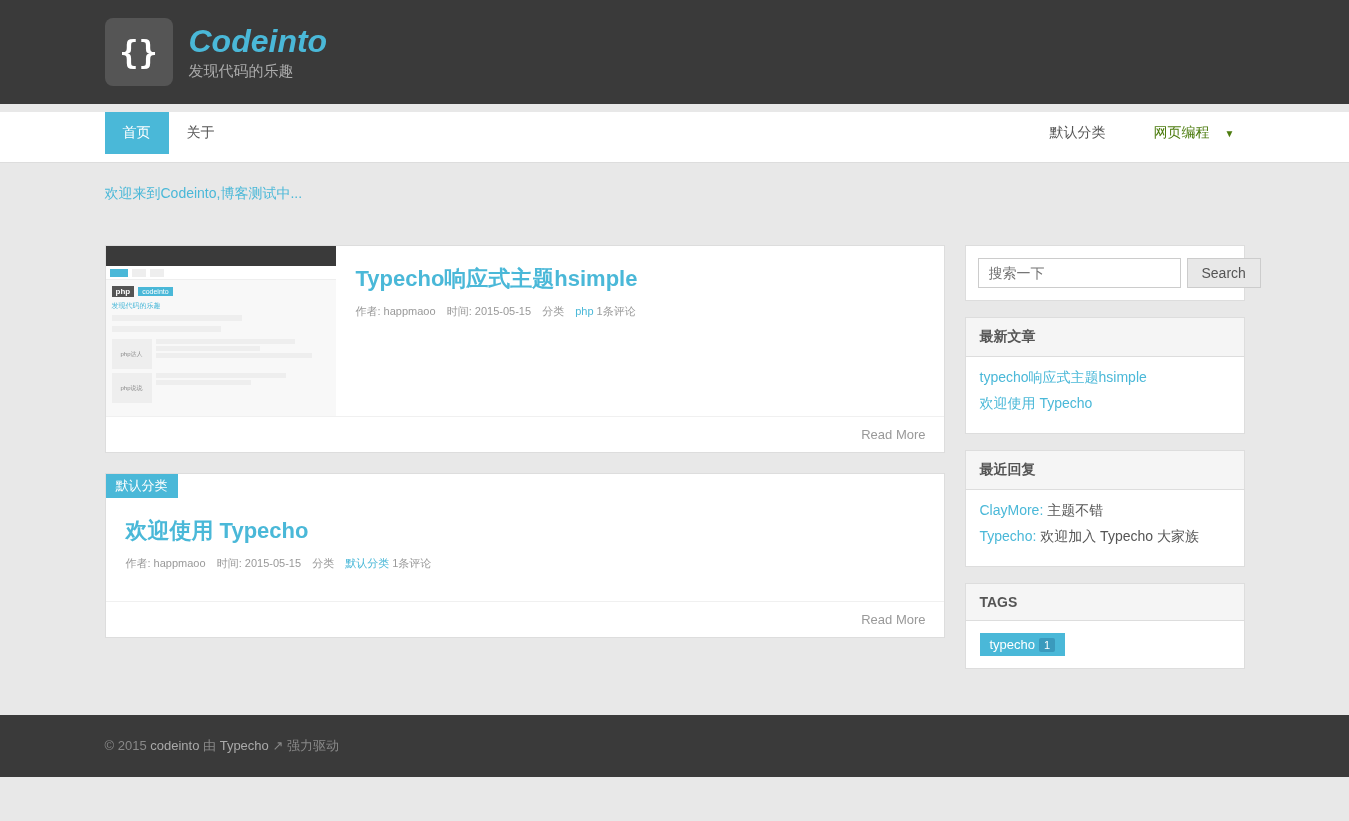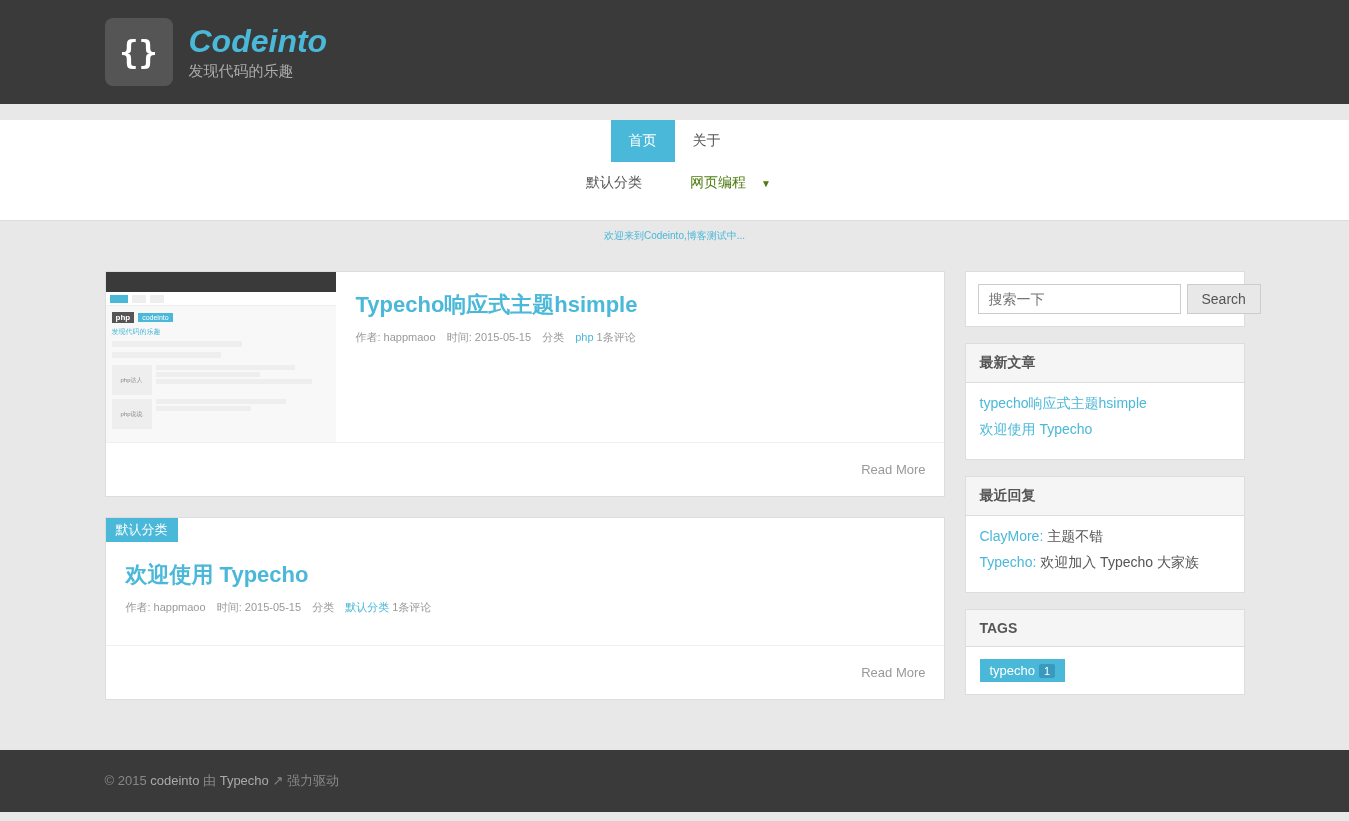--- a/index.html
+++ b/index.html
@@ -8,44 +8,44 @@
     
     .header { background: #3a3a3a; padding: 18px 0; }
     .header-inner { max-width: 1180px; margin: 0 auto; padding: 0 20px; display: flex; align-items: center; }
     .logo-icon { width: 68px; height: 68px; background: #555; border-radius: 8px; display: flex; align-items: center; justify-content: center; margin-right: 16px; }
     .logo-icon span { color: #fff; font-size: 32px; font-weight: bold; font-family: monospace; }
     .logo-text .site-name { color: #4ab8d8; font-size: 32px; font-style: italic; font-weight: bold; }
     .logo-text .site-slogan { color: #aaa; font-size: 15px; margin-top: 2px; }
 
     
     .nav-bar { background: #fff; border-bottom: 1px solid #ddd; }
-    .nav-inner { max-width: 1180px; margin: 16px auto; padding: 0 20px; display: flex; align-items: center; justify-content: space-between; flex-direction: column; }
+    .nav-inner { max-width: 1180px; margin: 8px auto; padding: 0 20px; display: flex; align-items: center; justify-content: space-between; }
     .nav-left { display: flex; }
     .nav-item { display: inline-block; padding: 12px 18px; color: #555; text-decoration: none; font-size: 14px; cursor: pointer; }
     .nav-item.active { background: #4ab8d8; color: #fff; }
     .nav-right { display: flex; align-items: center; gap: 20px; }
     .nav-right .nav-item { color: #555; }
     .nav-dropdown { display: flex; align-items: center; gap: 15px; cursor: pointer; padding: 12px 10px; color: #4d7c0f; }
     .dropdown-arrow { font-size: 10px; }
 
     
     .main-wrapper { max-width: 1180px; margin: 0 auto; padding: 20px; display: flex; gap: 20px; }
-    .welcome-bar { max-width: 1180px; margin: 0 auto; padding: 8px 20px; color: #4ab8d8; font-size: 10px; text-align: center; }
+    .welcome-bar { max-width: 1180px; margin: 14px auto; padding: 8px 20px; color: #4ab8d8; font-size: 14px; }
 
     
     .content-area { flex: 1; }
     .post-card { background: #fff; margin-bottom: 20px; border: 1px solid #ddd; }
     .post-inner { display: flex; }
     .post-body { padding: 18px 20px; flex: 1; }
     .post-title { font-size: 22px; font-weight: bold; color: #4ab8d8; margin-bottom: 10px; text-decoration: none; display: block; }
     .post-meta { color: #999; font-size: 11px; margin-bottom: 12px; }
     .post-meta span { margin-right: 8px; }
     .post-meta a { color: #4ab8d8; text-decoration: none; }
     .post-excerpt { color: #555; line-height: 1.7; font-size: 14px; }
-    .post-footer { text-align: right; padding: 19px 18px; border-top: 1px solid #f0f0f0; color: #999; font-size: 13px; }
+    .post-footer { text-align: right; padding: 10px 18px; border-top: 1px solid #f0f0f0; color: #999; font-size: 13px; }
     .read-more { color: #999; text-decoration: none; }
     .no-preview { width: 230px; height: 170px; background: #ddd; display: flex; align-items: center; justify-content: center; }
     .no-preview-text { color: #888; font-size: 18px; font-weight: bold; font-style: italic; letter-spacing: 1px; }
 
     
     .sidebar { width: 280px; flex-shrink: 0; }
     .search-box { background: #fff; border: 1px solid #ddd; padding: 12px; margin-bottom: 16px; display: flex; gap: 6px; }
     .search-input { flex: 1; border: 1px solid #ccc; padding: 6px 10px; font-size: 14px; outline: none; color: #999; }
     .search-btn { background: #e8e8e8; border: 1px solid #ccc; padding: 6px 14px; cursor: pointer; font-size: 14px; color: #555; }
 

